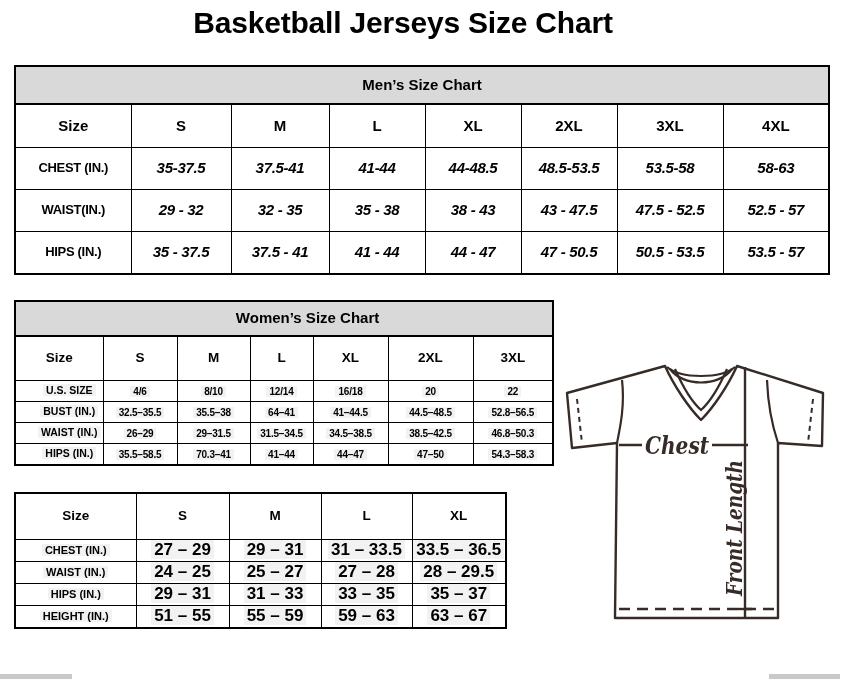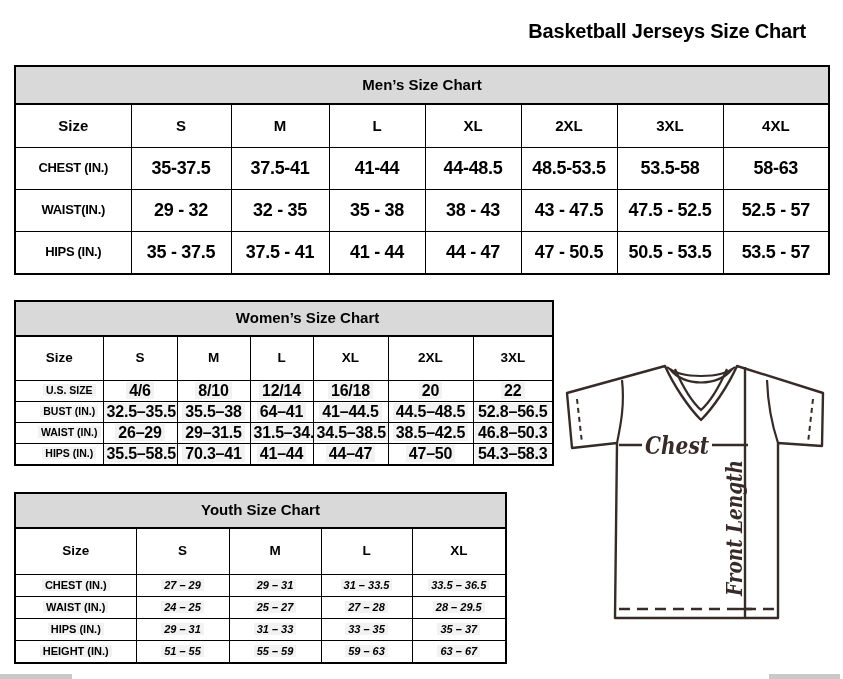--- a/index.html
+++ b/index.html
@@ -3,50 +3,50 @@
 <meta charset="utf-8">
 <style>
   html,body{margin:0;padding:0;}
   body{
     width:843px;height:679px;background:#ffffff;
     font-family:"Liberation Sans",sans-serif;color:#000;
     position:relative;overflow:hidden;
   }
   .page{position:absolute;inset:0;}
   .title{
-    position:absolute;left:0;top:20px;width:806px;
-    text-align:right;font-size:20px;font-weight:bold;letter-spacing:-0.2px;
+    position:absolute;left:0;top:6px;width:806px;
+    text-align:center;font-size:30px;font-weight:bold;letter-spacing:-0.2px;
   }
   .table-wrap{position:absolute;}
   table{
     border-collapse:collapse;table-layout:fixed;width:100%;
     background:#fff;border:2px solid #000;
   }
   td,th{
     border:1px solid #000;text-align:center;vertical-align:middle;
     padding:0;font-weight:bold;color:#000;line-height:1.1;
     overflow:hidden;white-space:nowrap;
   }
   td.band{
     background:#d9d9d9;font-size:15px;border-bottom:2px solid #000;
   }
   
   .t-mens td.band{height:36px;}
   .t-mens tr.head-row th{height:42px;font-size:15px;}
-  .t-mens tr.data-row td{height:41px;font-size:18px;letter-spacing:-0.3px;}
+  .t-mens tr.data-row td{height:41px;font-size:15px;letter-spacing:-0.3px;font-style:italic;}
   .t-mens tr.data-row th{height:41px;font-size:13px;letter-spacing:-0.3px;}
   
   .t-womens td.band{height:33px;padding-left:47px;}
   .t-womens tr.head-row th{height:43px;font-size:13.5px;}
-  .t-womens tr.data-row td{height:20px;font-size:16px;letter-spacing:-0.2px;}
+  .t-womens tr.data-row td{height:20px;font-size:10px;letter-spacing:-0.2px;}
   .t-womens tr.data-row th{height:20px;font-size:10.5px;padding-left:20px;}
   
   .t-youth td.band{height:33px;}
   .t-youth tr.head-row th{height:45px;font-size:13.5px;}
-  .t-youth tr.data-row td{height:21px;font-size:11px;font-style:italic;}
+  .t-youth tr.data-row td{height:21px;font-size:17px;}
   .t-youth tr.data-row th{height:21px;font-size:11px;}
   
   .t-womens tr.data-row span,.t-youth tr.data-row span{
     background:#f2f2f2;padding:0 3px;
   }
   .jersey{position:absolute;left:556px;top:358px;}
   .jersey text{
     font-family:"DejaVu Serif","Liberation Serif",serif;
     font-style:italic;font-weight:bold;fill:#362b27;
   }
@@ -188,23 +188,20 @@
   <div class="table-wrap t-youth" style="left:14px;top:492px;width:491px;">
     <table>
       <colgroup>
         <col style="width:121px">
           <col style="width:93px">
           <col style="width:92px">
         <col style="width:91px">
           <col style="width:94px">
       </colgroup>
       <tbody>
-          <tr>
-            <td class="band" colspan="5">Youth Size Chart</td>
-          </tr>
           <tr class="head-row">
             <th>Size</th>
             <th>S</th>
             <th>M</th>
             <th>L</th>
             <th>XL</th>
           </tr>
           <tr class="data-row">
             <th><span>CHEST (IN.)</span></th>
             <td><span>27 – 29</span></td>

